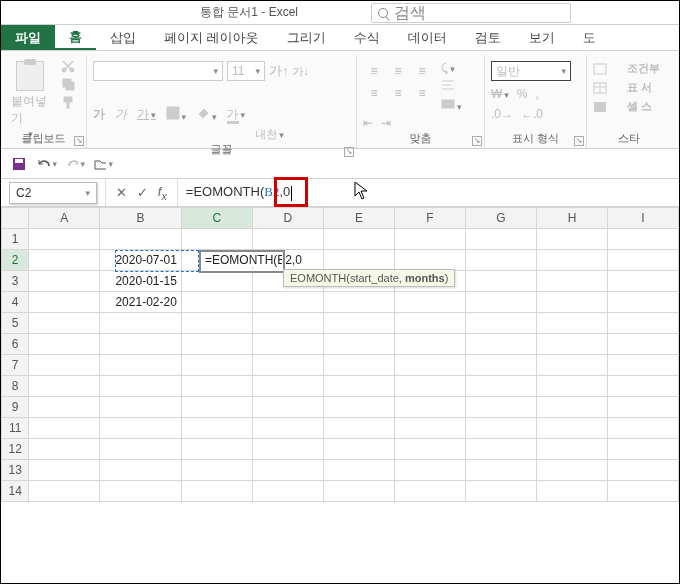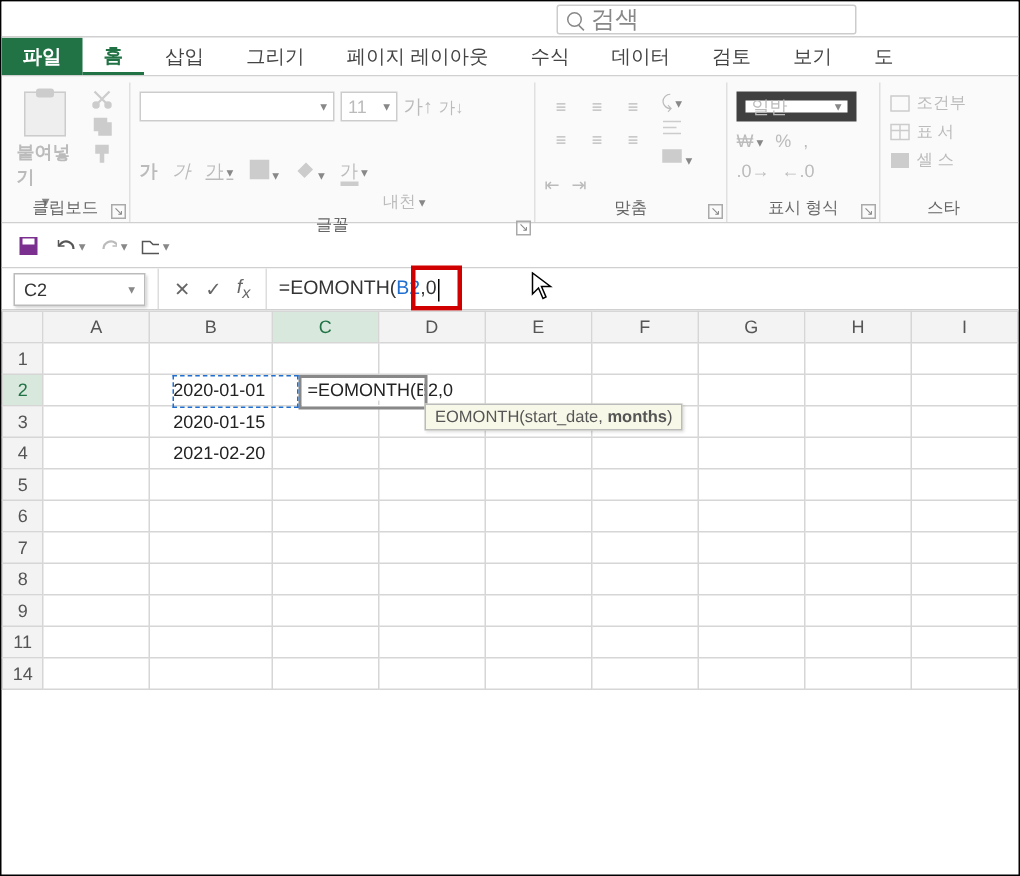--- a/index.html
+++ b/index.html
@@ -130,21 +130,21 @@
   }
   .font-box{ width:130px; justify-content:space-between;}
   .size-box{ width:38px; justify-content:space-between;}
 
   .align-grid {
     display:grid; grid-template-columns: repeat(3, 22px); grid-template-rows: repeat(2,20px); gap:2px;
   }
   .align-cell{color:#bbb;display:flex;align-items:center;justify-content:center;}
 
   .numfmt {
-    border:6px solid #404040; height:20px; width:80px; display:flex;align-items:center;
+    border:1px solid #404040; height:20px; width:80px; display:flex;align-items:center;
     justify-content:space-between; padding:0 4px; background:#fff; color:#888;
   }
 
   
   .qat-row {
     height: 30px;
     border-bottom: 1px solid #d0d0d0;
     display:flex; align-items:center; gap:8px; padding:0 8px;
     background:#fff;
   }
@@ -163,21 +163,21 @@
     padding:0 6px; justify-content:space-between;
     box-shadow: 1px 1px 2px rgba(0,0,0,0.2);
   }
   .name-box .dd{color:#888;}
   .ftools { display:flex; align-items:center; gap:10px; border-left:1px solid #ddd; border-right:1px solid #ddd; padding:0 10px; height:100%;}
   .ftool { color:#666; font-size:13px; cursor:pointer; }
   .formula-input {
     flex:1; padding:0 8px; font-size:13px; color:#333; height:100%;
     display:flex; align-items:center; position:relative;
   }
-  .formula-text .ref{ color:#1f6fd0;}
+  .formula-text .ref{ color:#1f6fd0;font-family:Liberation Serif, serif;}
   .cursor-bar{ display:inline-block; width:1px; height:15px; background:#000; margin-left:1px; vertical-align:middle;}
   .highlight-box{
     position:absolute; border:3px solid #d00000;
     pointer-events:none;
   }
   .arg-tooltip{
     position:absolute;
     border:1px solid #bbb; background:#f8f8e8;
     font-size:11px; padding:2px 6px; color:#555;
     box-shadow:1px 1px 2px rgba(0,0,0,0.15);
@@ -222,49 +222,50 @@
     position:absolute; font-size:12px; color:#222;
     background:#fff; padding:0 2px; border-top:1px solid transparent;
     white-space:nowrap;
   }
 
   
   .mouse-cursor{
     position:absolute; width:16px;height:20px; pointer-events:none;
   }
 
-  .cond-row{ display:flex; align-items:center; gap:4px; color:#bbb; font-size:11px;}
+  .cond-row{ display:flex; align-items:center; gap:20px; color:#bbb; font-size:11px;font-weight:bold;}
 </style>
 </head>
 <body>
 
 <div class="title-bar">
+  <span class="title-text">통합 문서1 - Excel</span>
   <div class="search-box">
     <span class="mag"></span>
     <span class="ph">검색</span>
   </div>
 </div>
 
 <div class="ribbon-tabs">
   <div class="tab file">파일</div>
   <div class="tab active">홈</div>
   <div class="tab">삽입</div>
+  <div class="tab">페이지 레이아웃</div>
   <div class="tab">그리기</div>
-  <div class="tab">페이지 레이아웃</div>
   <div class="tab">수식</div>
   <div class="tab">데이터</div>
   <div class="tab">검토</div>
   <div class="tab">보기</div>
   <div class="tab">도</div>
 </div>
 
 <div class="ribbon">
 
   <div class="group" style="width:86px;">
-    <div class="btn-row" style="height:70px;align-items:flex-start;font-weight:bold;">
+    <div class="btn-row" style="height:70px;align-items:flex-start;">
       <div class="big-btn disabled">
         <span class="ico ico-paste"></span>
         <span>붙여넣기</span>
         <span class="dd">▾</span>
       </div>
       <div class="btn-col" style="gap:4px;">
         <span class="tiny-ico disabled">
           <svg width="14" height="14">
               <path d="M2 2 L12 12 M12 2 L2 12" stroke="#ccc" stroke-width="1.5"></path>
               <circle cx="3" cy="11" r="2" fill="none" stroke="#ccc"></circle>
@@ -506,21 +507,21 @@
           <td></td>
           <td></td>
           <td></td>
           <td></td>
           <td></td>
           <td></td>
         </tr>
       <tr>
           <th class="sel">2</th>
           <td></td>
-          <td>2020-01-01</td>
+          <td>2020-07-01</td>
           <td style="text-align:left;"></td>
           <td></td>
           <td></td>
           <td></td>
           <td></td>
           <td></td>
           <td></td>
         </tr>
       <tr>
           <th>3</th>
@@ -601,20 +602,44 @@
           <td></td>
           <td></td>
           <td></td>
           <td></td>
           <td></td>
           <td></td>
           <td></td>
         </tr>
       <tr>
           <th>11</th>
+          <td></td>
+          <td></td>
+          <td></td>
+          <td></td>
+          <td></td>
+          <td></td>
+          <td></td>
+          <td></td>
+          <td></td>
+        </tr>
+      <tr>
+          <th>12</th>
+          <td></td>
+          <td></td>
+          <td></td>
+          <td></td>
+          <td></td>
+          <td></td>
+          <td></td>
+          <td></td>
+          <td></td>
+        </tr>
+      <tr>
+          <th>13</th>
           <td></td>
           <td></td>
           <td></td>
           <td></td>
           <td></td>
           <td></td>
           <td></td>
           <td></td>
           <td></td>
         </tr>

